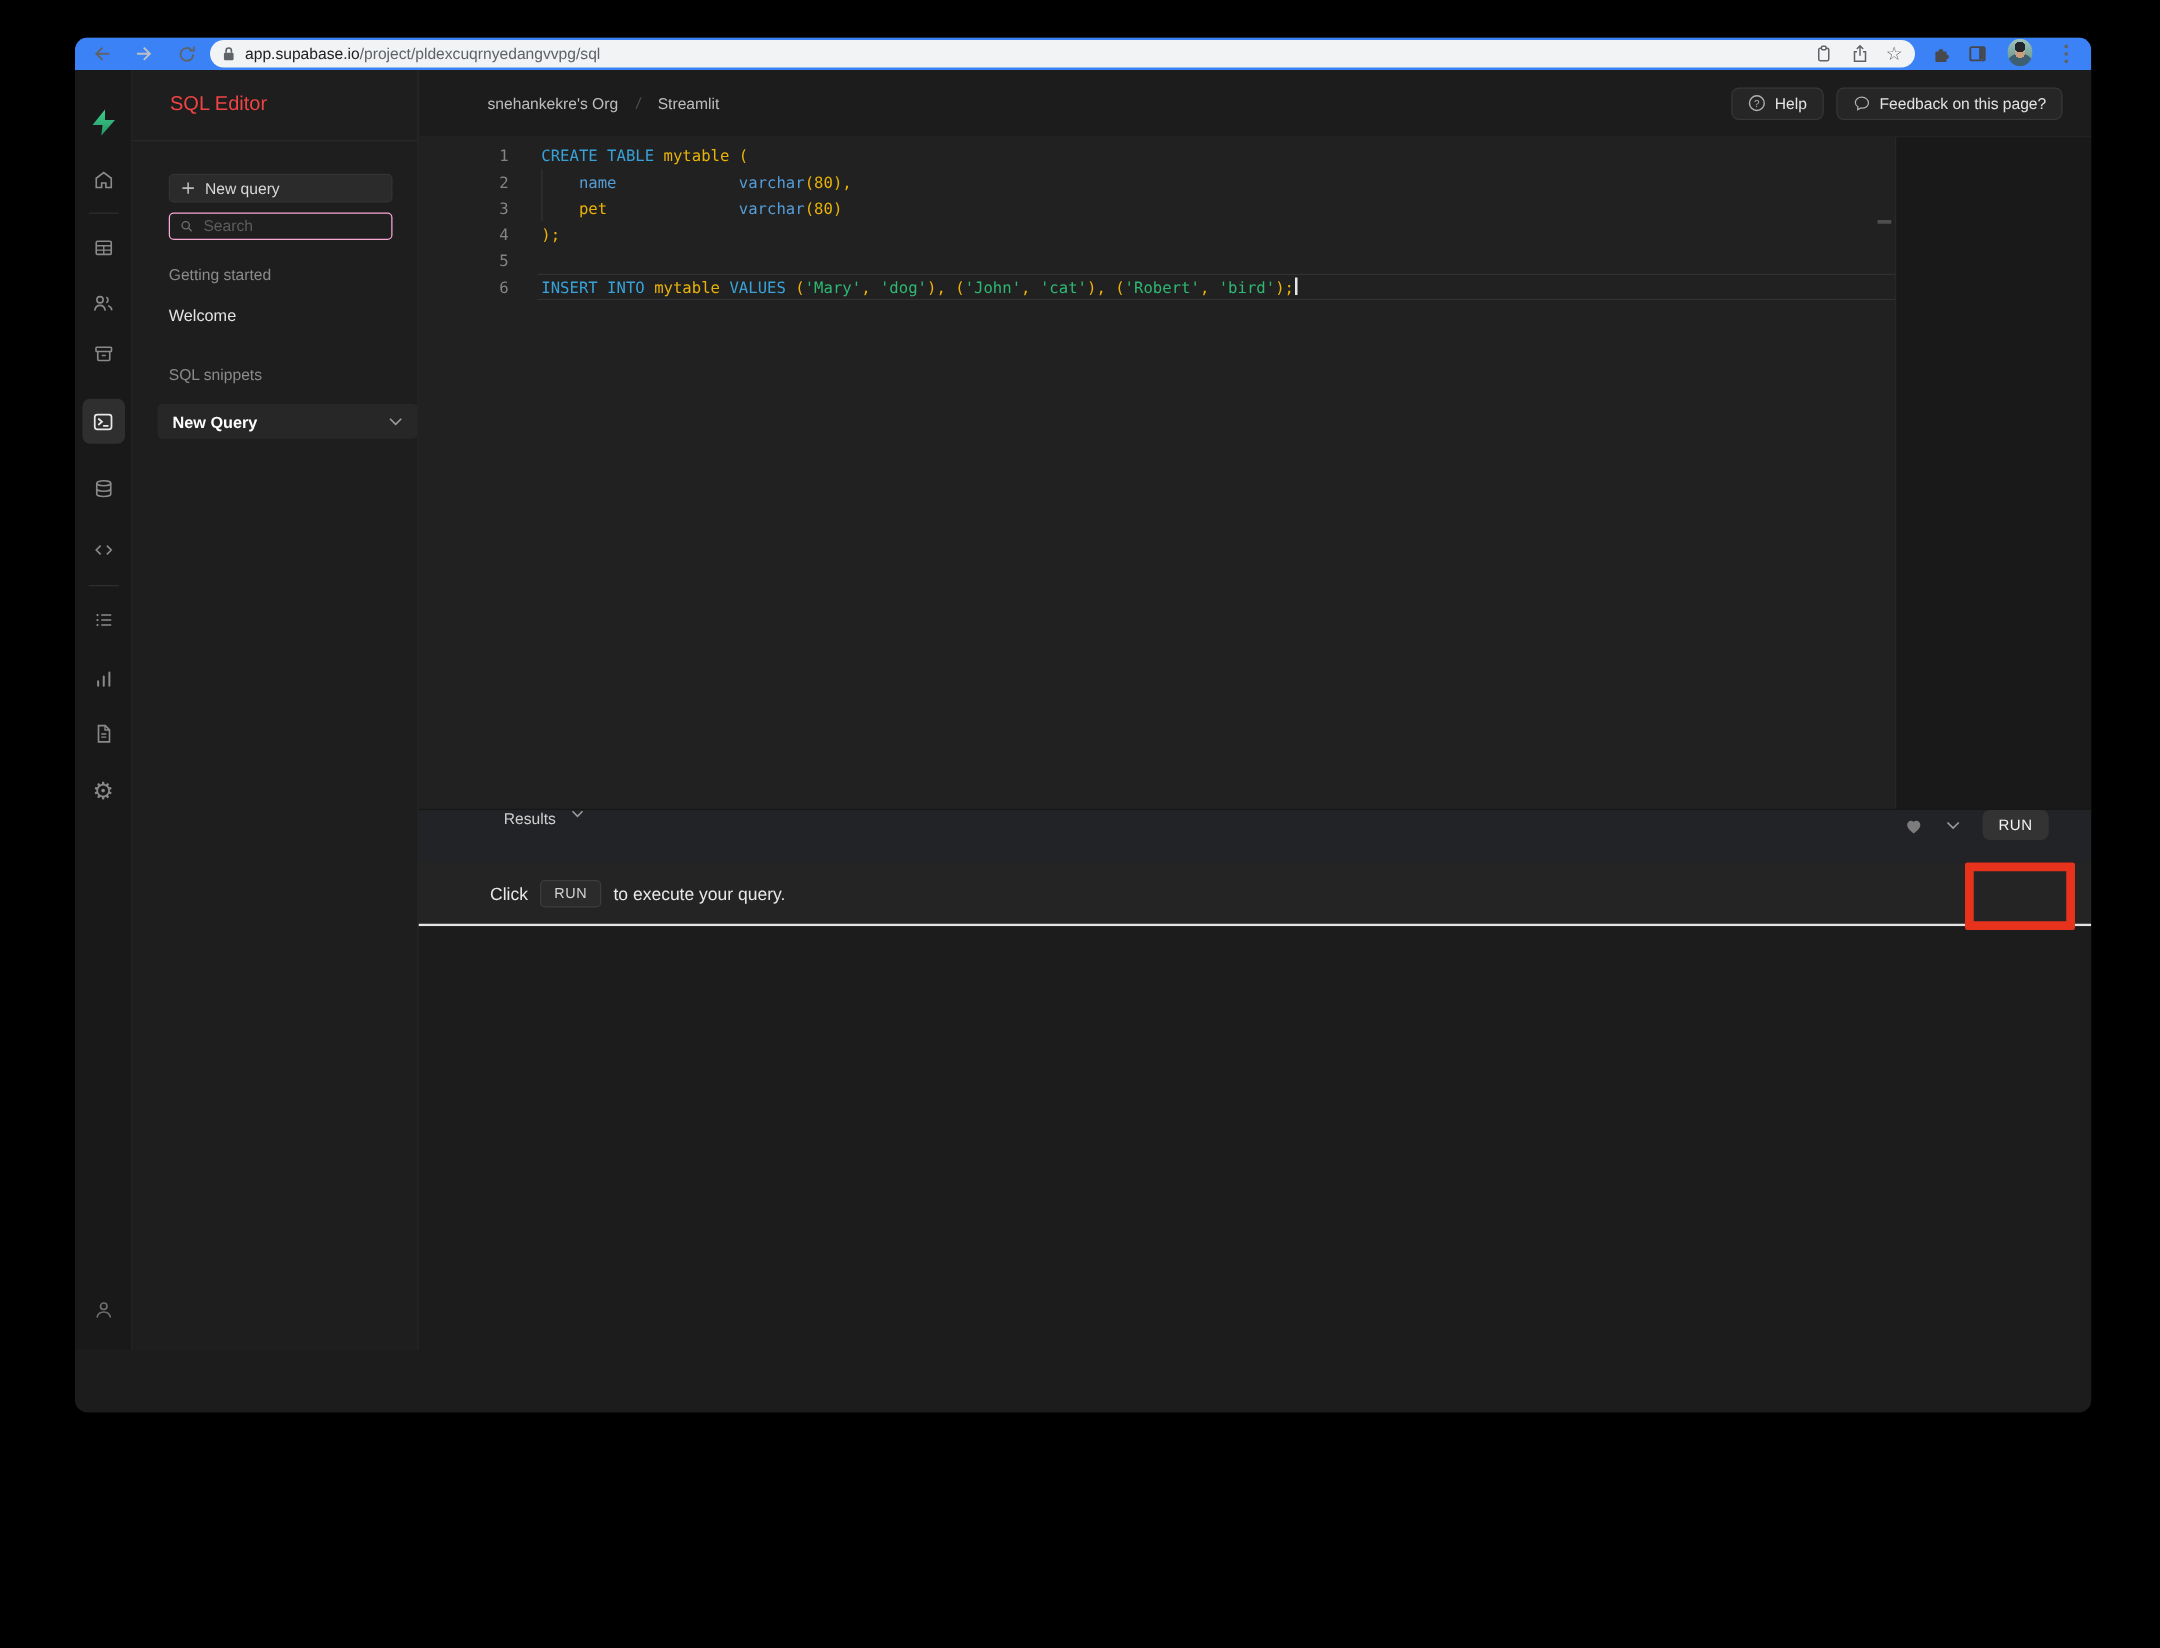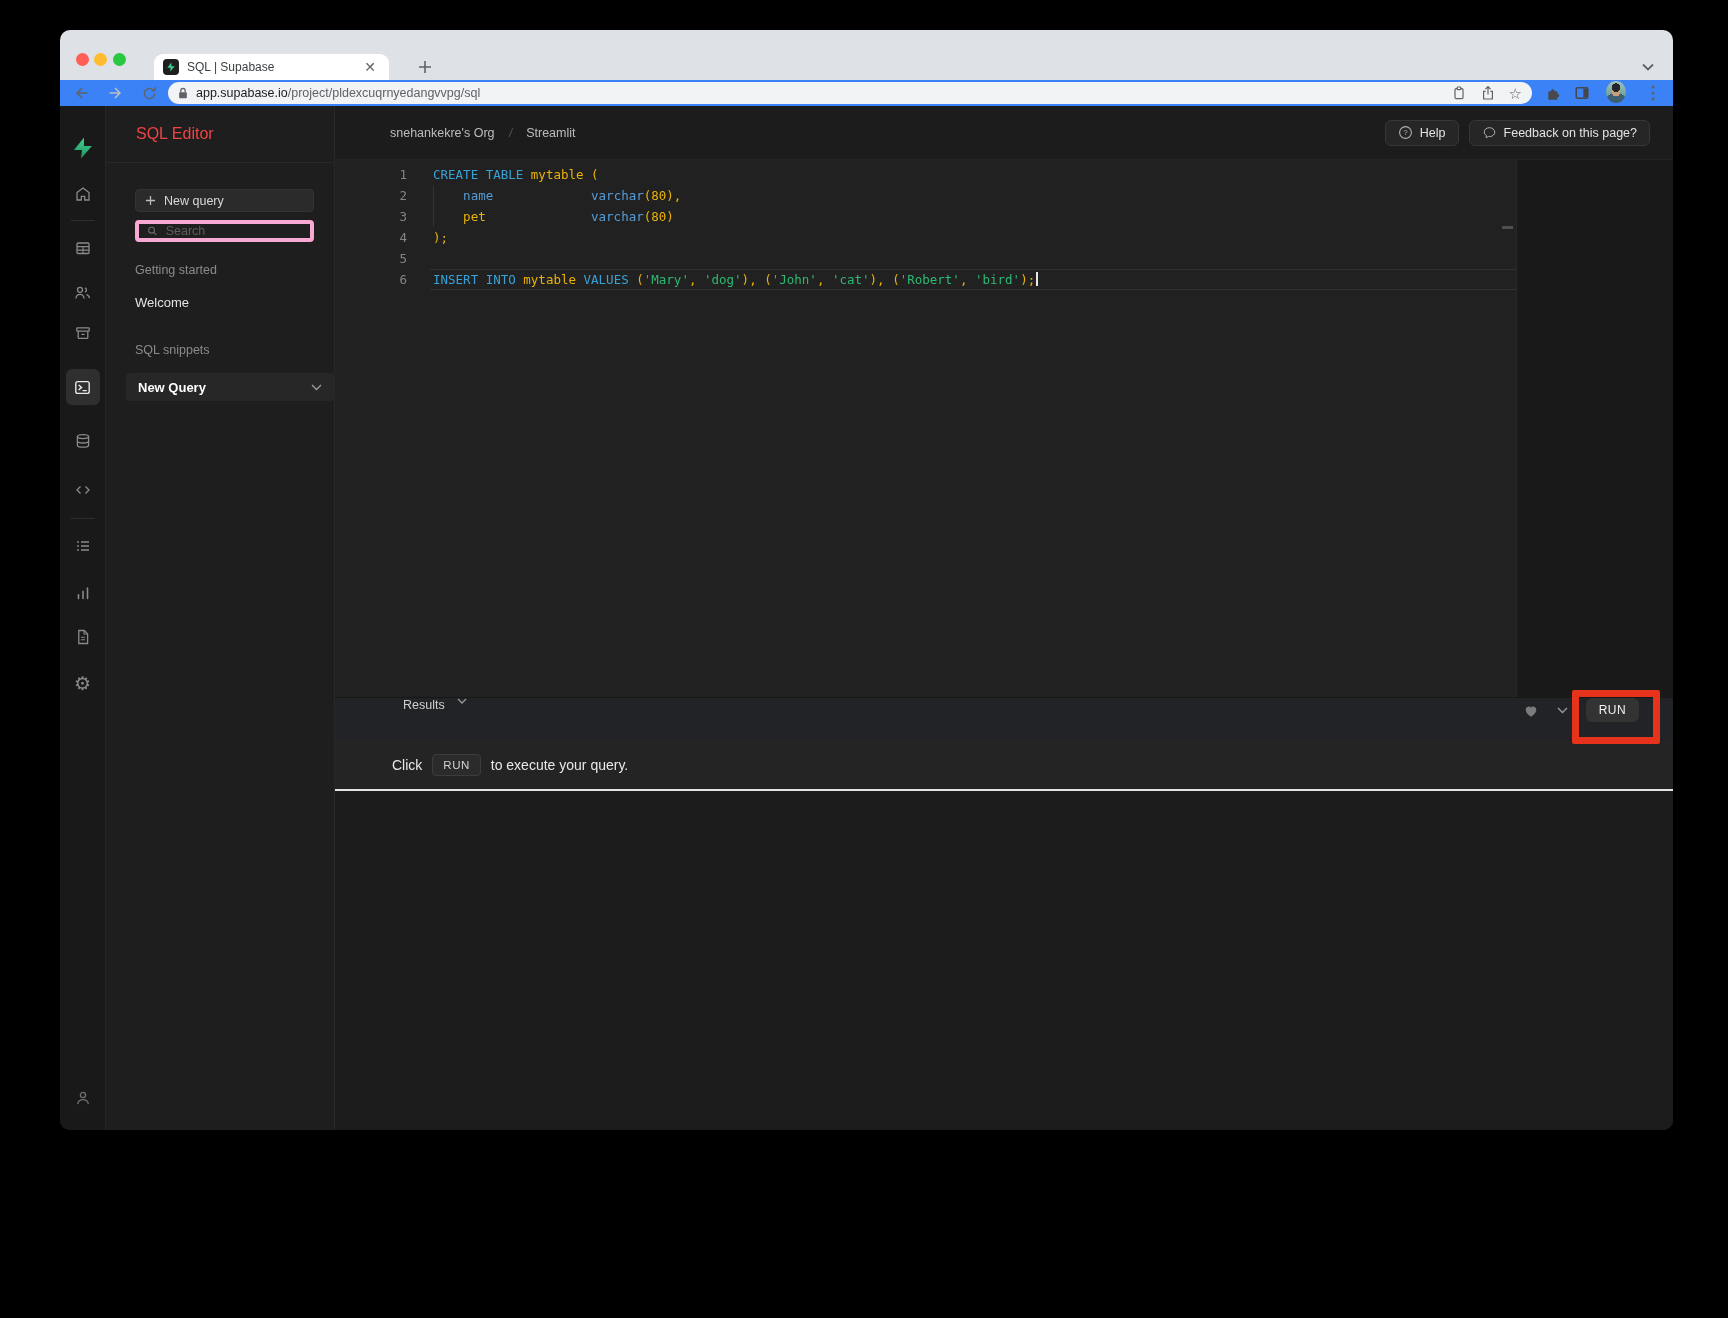--- a/index.html
+++ b/index.html
@@ -45,21 +45,21 @@
     background:#2f2f2f;border-radius:6px;display:flex;align-items:center;justify-content:center;}
   .gear-glyph{font-size:19px;color:#8a8a8a;line-height:1;}
 
   
   .panel{width:229px;background:#1e1e1e;border-right:1px solid #282828;flex:0 0 auto;display:flex;flex-direction:column;}
   .panel-header{height:57px;border-bottom:1px solid #292929;display:flex;align-items:center;padding-left:30px;}
   .panel-title{font-size:16px;color:#ef4444;font-weight:500;}
   .panel-body{padding:0 20px 0 29px;}
   .btn-newquery{margin-top:26px;height:23px;background:#2b2b2b;border:1px solid #333;border-radius:4px;
     display:flex;align-items:center;padding:0 9px;gap:8px;color:#d8d8d8;font-size:12.5px;}
-  .search-box{margin-top:8px;height:22px;border:4px solid #f9a8d4;background:#1f1f1f;border-radius:4px;
+  .search-box{margin-top:8px;height:22px;border:1px solid #f9a8d4;background:#1f1f1f;border-radius:4px;
     display:flex;align-items:center;padding:0 8px;gap:6px;}
   .search-box input{background:transparent;border:0;outline:0;color:#bdbdbd;font-size:12.5px;width:100%;
     font-family:"Liberation Sans",sans-serif;}
   .search-box input::placeholder{color:#5d5d5d;}
   .section-label{margin-top:21px;font-size:12.5px;color:#8b8b8b;line-height:15px;}
   .section-label.second{margin-top:32px;}
   .panel-item{margin-top:16px;font-size:13px;color:#e3e3e3;line-height:17px;}
   .snippet-row{margin:15px -20px 0 -9px;height:28px;background:#272727;border-radius:4px;
     display:flex;align-items:center;padding:0 12px;}
   .snippet-row .lbl{font-size:13px;font-weight:700;color:#fff;flex:1;}
@@ -116,44 +116,20 @@
       radial-gradient(circle at 50% 30%, #23272b 0 23%, rgba(0,0,0,0) 24%),
       radial-gradient(circle at 50% 52%, #c99d7d 0 26%, rgba(0,0,0,0) 27%),
       radial-gradient(circle at 50% 105%, #3e5e72 0 45%, rgba(0,0,0,0) 46%),
       linear-gradient(180deg,#9fc4bd,#5d8f86);}
 </style>
 </head>
 <body>
 
 <div class="window">
 
-  <div class="tabstrip">
-    <span class="light red"></span>
-    <span class="light yellow"></span>
-    <span class="light green"></span>
-    <div class="tab">
-      <span class="favicon">
-        <svg width="10" height="10" viewBox="0 0 24 24">
-            <polygon points="13,1 3,14 11,14 10,23 21,10 13,10" fill="#3ecf8e"></polygon>
-          </svg>
-      </span>
-      <span class="tab-title">SQL | Supabase</span>
-      <span class="tab-close">✕</span>
-    </div>
-    <span class="newtab">
-      <svg width="14" height="14" viewBox="0 0 14 14">
-          <path d="M7 1v12M1 7h12" stroke="#5f6368" stroke-width="1.6"></path>
-        </svg>
-    </span>
-    <span class="strip-chevron">
-      <svg width="12" height="8" viewBox="0 0 12 8">
-          <polyline points="1,1.5 6,6.5 11,1.5" fill="none" stroke="#5f6368" stroke-width="1.8"></polyline>
-        </svg>
-    </span>
-  </div>
 
   <div class="toolbar">
     <span class="tb-icon" style="left:12px">
       <svg width="18" height="18" viewBox="0 0 20 20">
           <path d="M16 10H5M10 4.5 4.5 10 10 15.5" fill="none" stroke="#5f6368" stroke-width="1.7"></path>
         </svg>
     </span>
     <span class="tb-icon" style="left:45px">
       <svg width="18" height="18" viewBox="0 0 20 20">
           <path d="M4 10h11M10 4.5 15.5 10 10 15.5" fill="none" stroke="#bdc1c6" stroke-width="1.7"></path>

